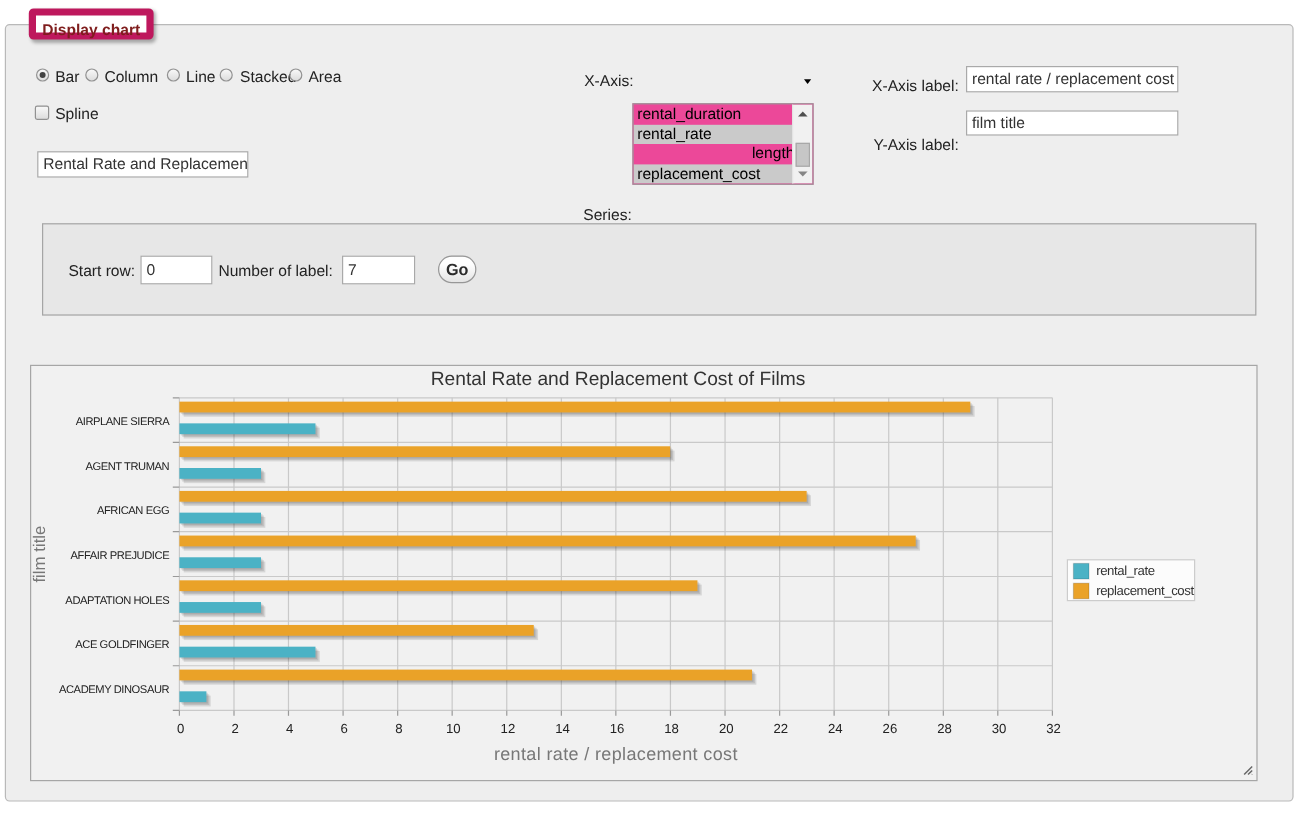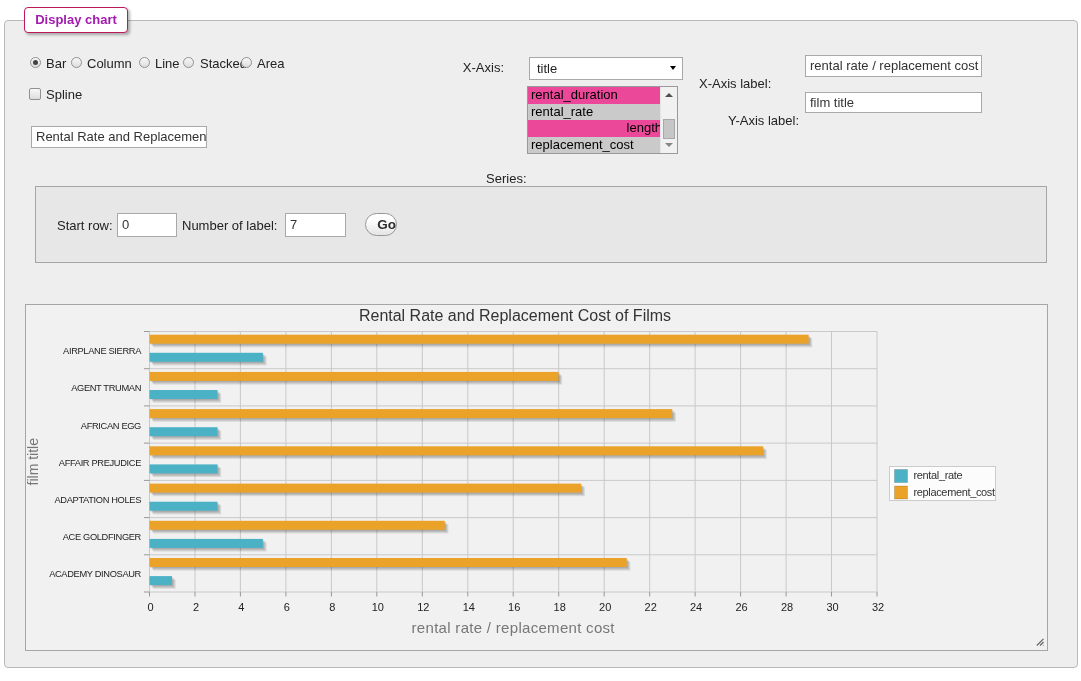--- a/index.html
+++ b/index.html
@@ -1,35 +1,35 @@
 <!DOCTYPE html>
 <html><head>
 <meta charset="utf-8">
 <style>
 html,body{margin:0;padding:0;background:#fff;}
 body{font-family:"Liberation Sans",sans-serif;font-size:13px;color:#222;}
 #page{position:relative;width:1081px;height:681px;overflow:hidden;}
 .abs{position:absolute;}
 #fieldset{left:4px;top:20px;width:1074px;height:648px;background:#eeeeee;border:1px solid #b9b9b9;border-radius:4px;box-sizing:border-box;}
-#legendbox{left:24px;top:7px;width:104px;height:26px;background:#fff;border:1px solid #be185d;border-radius:4px;box-sizing:border-box;box-shadow:2px 2px 3px rgba(0,0,0,.3);text-align:center;line-height:24px;font-weight:bold;color:#a21caf;}
+#legendbox{left:24px;top:7px;width:104px;height:26px;background:#fff;border:6px solid #be185d;border-radius:4px;box-sizing:border-box;box-shadow:2px 2px 3px rgba(0,0,0,.3);text-align:center;line-height:24px;font-weight:bold;color:#7f1d1d;}
 .radio{width:11px;height:11px;border:1px solid #919191;border-radius:50%;background:linear-gradient(#f8f8f8,#ddd);box-sizing:border-box;}
 .radio.on:after{content:"";position:absolute;left:2px;top:2px;width:5px;height:5px;border-radius:50%;background:#424242;}
 .checkbox{width:11px;height:11px;border:1px solid #919191;border-radius:2px;background:linear-gradient(#f8f8f8,#ddd);box-sizing:border-box;}
 .lbl{height:15px;line-height:15px;white-space:nowrap;}
 .inp{box-sizing:border-box;background:#fff;border:1px solid #a9a9a9;font-family:"Liberation Sans",sans-serif;font-size:13px;color:#333;padding:0 0 0 4px;margin:0;white-space:nowrap;overflow:hidden;line-height:20px;}
 #selbox{left:529px;top:57px;width:154px;height:23px;background:#fff;border:1px solid #a9a9a9;box-sizing:border-box;line-height:21px;padding-left:7px;color:#222;}
 #selarrow{left:670px;top:66px;width:0;height:0;border-left:3.5px solid transparent;border-right:3.5px solid transparent;border-top:4.5px solid #000;}
 #listbox{left:527px;top:86px;width:151px;height:68px;background:#ec4899;border:1px solid #999;box-sizing:border-box;overflow:hidden;}
 .litem{position:absolute;left:0;width:131px;height:16.5px;line-height:16px;padding-left:3px;color:#000;}
 .litem.sel{background:#cacaca;}
 #sbar{position:absolute;right:0;top:0;width:17px;height:100%;background:#f1f1f1;border-left:1px solid #e4e4e4;box-sizing:border-box;}
 .sarrow{position:absolute;left:4px;width:0;height:0;border-left:4px solid transparent;border-right:4px solid transparent;}
 #sthumb{position:absolute;left:2px;top:32px;width:12px;height:20px;background:#c6c6c6;border:1px solid #a8a8a8;box-sizing:border-box;}
 #panel{left:35px;top:186px;width:1012px;height:77px;background:#e7e7e7;border:1px solid #a5a5a5;box-sizing:border-box;}
-#gobtn{left:365px;top:213px;width:32px;height:23px;border:1px solid #979797;border-radius:11.5px;background:linear-gradient(#fefefe 30%,#e4e4e4);box-sizing:border-box;text-align:right;line-height:21px;font-weight:bold;font-size:13.5px;color:#2b2b2b;}
+#gobtn{left:365px;top:213px;width:32px;height:23px;border:1px solid #979797;border-radius:11.5px;background:linear-gradient(#fefefe 30%,#e4e4e4);box-sizing:border-box;text-align:center;line-height:21px;font-weight:bold;font-size:13.5px;color:#2b2b2b;}
 #chartbox{left:25px;top:304px;width:1023px;height:347px;background:#f1f1f1;border:1px solid #a6a6a6;box-sizing:border-box;}
 </style>
 </head>
 <body>
 <div id="page">
   <div id="fieldset" class="abs"></div>
   <div id="legendbox" class="abs">Display chart</div>
 
   <div class="abs radio on" style="left:29.7px;top:56.5px;"></div>
   <div class="abs lbl" style="left:46px;top:56px;">Bar</div>
@@ -40,38 +40,37 @@
   <div class="abs radio" style="left:183.3px;top:56.5px;"></div>
   <div class="abs lbl" style="left:200px;top:56px;">Stacked</div>
   <div class="abs radio" style="left:241px;top:56.5px;"></div>
   <div class="abs lbl" style="left:257px;top:56px;">Area</div>
 
   <div class="abs checkbox" style="left:28.5px;top:88px;width:12px;height:12px;"></div>
   <div class="abs lbl" style="left:46px;top:86.5px;">Spline</div>
 
   <div class="abs inp" style="left:31px;top:126px;width:176px;height:22px;">Rental Rate and Replacement Cost of Films</div>
 
-  <div class="abs lbl" style="left:404px;top:60px;width:100px;text-align:right;">X-Axis:</div>
-  <div id="selbox" class="abs">title</div>
+  <div class="abs lbl" style="left:428px;top:60px;width:100px;text-align:right;">X-Axis:</div>
   <div id="selarrow" class="abs"></div>
 
   <div id="listbox" class="abs">
     <div class="litem" style="top:0px;">rental_duration</div>
     <div class="litem sel" style="top:16.5px;">rental_rate</div>
     <div class="litem" style="top:33px;text-align:right;">length</div>
     <div class="litem sel" style="top:49.5px;">replacement_cost</div>
     <div id="sbar">
       <div class="sarrow" style="top:6px;border-bottom:4px solid #4f4f4f;"></div>
       <div id="sthumb"></div>
       <div class="sarrow" style="bottom:6px;border-top:4px solid #868686;"></div>
     </div>
   </div>
   <div class="abs lbl" style="left:426.5px;top:134.5px;width:100px;text-align:right;margin-top:36px;">Series:</div>
 
-  <div class="abs lbl" style="left:699px;top:76px;width:100px;">X-Axis label:</div>
+  <div class="abs lbl" style="left:699px;top:64px;width:100px;text-align:right;">X-Axis label:</div>
   <div class="abs inp" style="left:805px;top:55px;width:177px;height:22px;">rental rate / replacement cost</div>
   <div class="abs lbl" style="left:699px;top:96px;width:100px;text-align:right;margin-top:17px;">Y-Axis label:</div>
   <div class="abs inp" style="left:805px;top:92px;width:177px;height:21px;">film title</div>
 
   <div id="panel" class="abs"></div>
   <div class="abs lbl" style="left:57px;top:218px;">Start row:</div>
   <div class="abs inp" style="left:117px;top:213px;width:60px;height:24px;line-height:22px;">0</div>
   <div class="abs lbl" style="left:182px;top:218px;">Number of label:</div>
   <div class="abs inp" style="left:285px;top:213px;width:61px;height:24px;line-height:22px;">7</div>
   <div id="gobtn" class="abs">Go</div>

